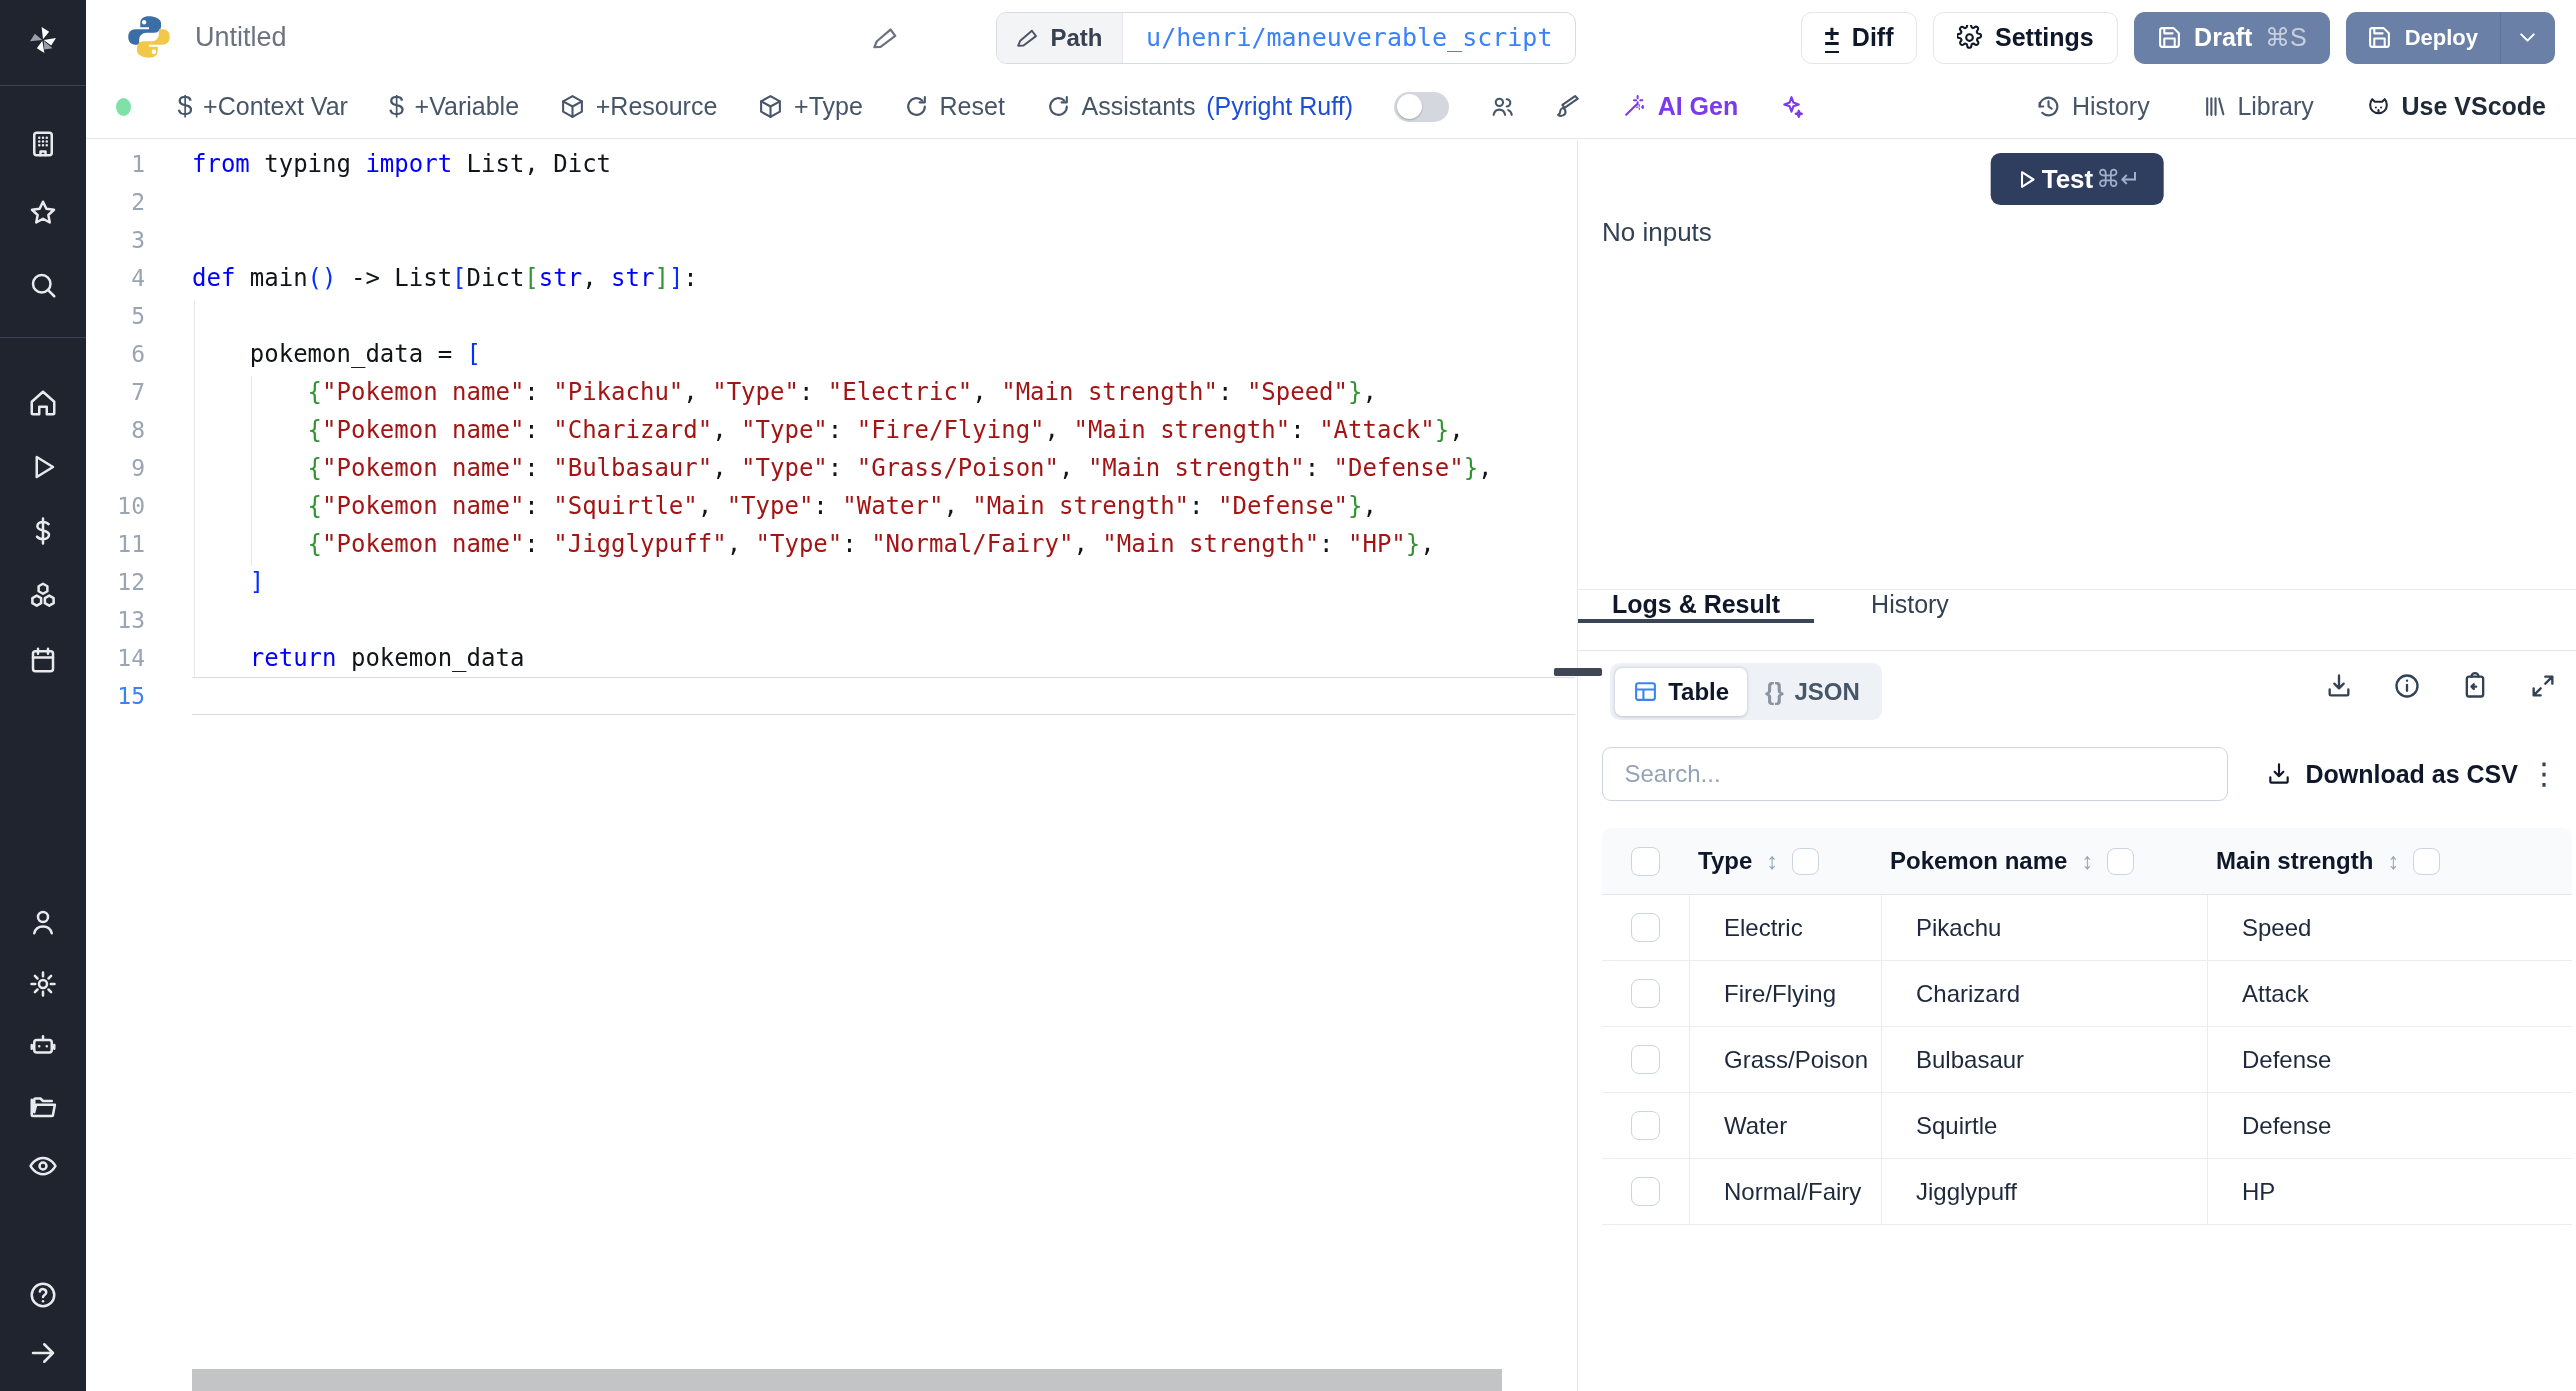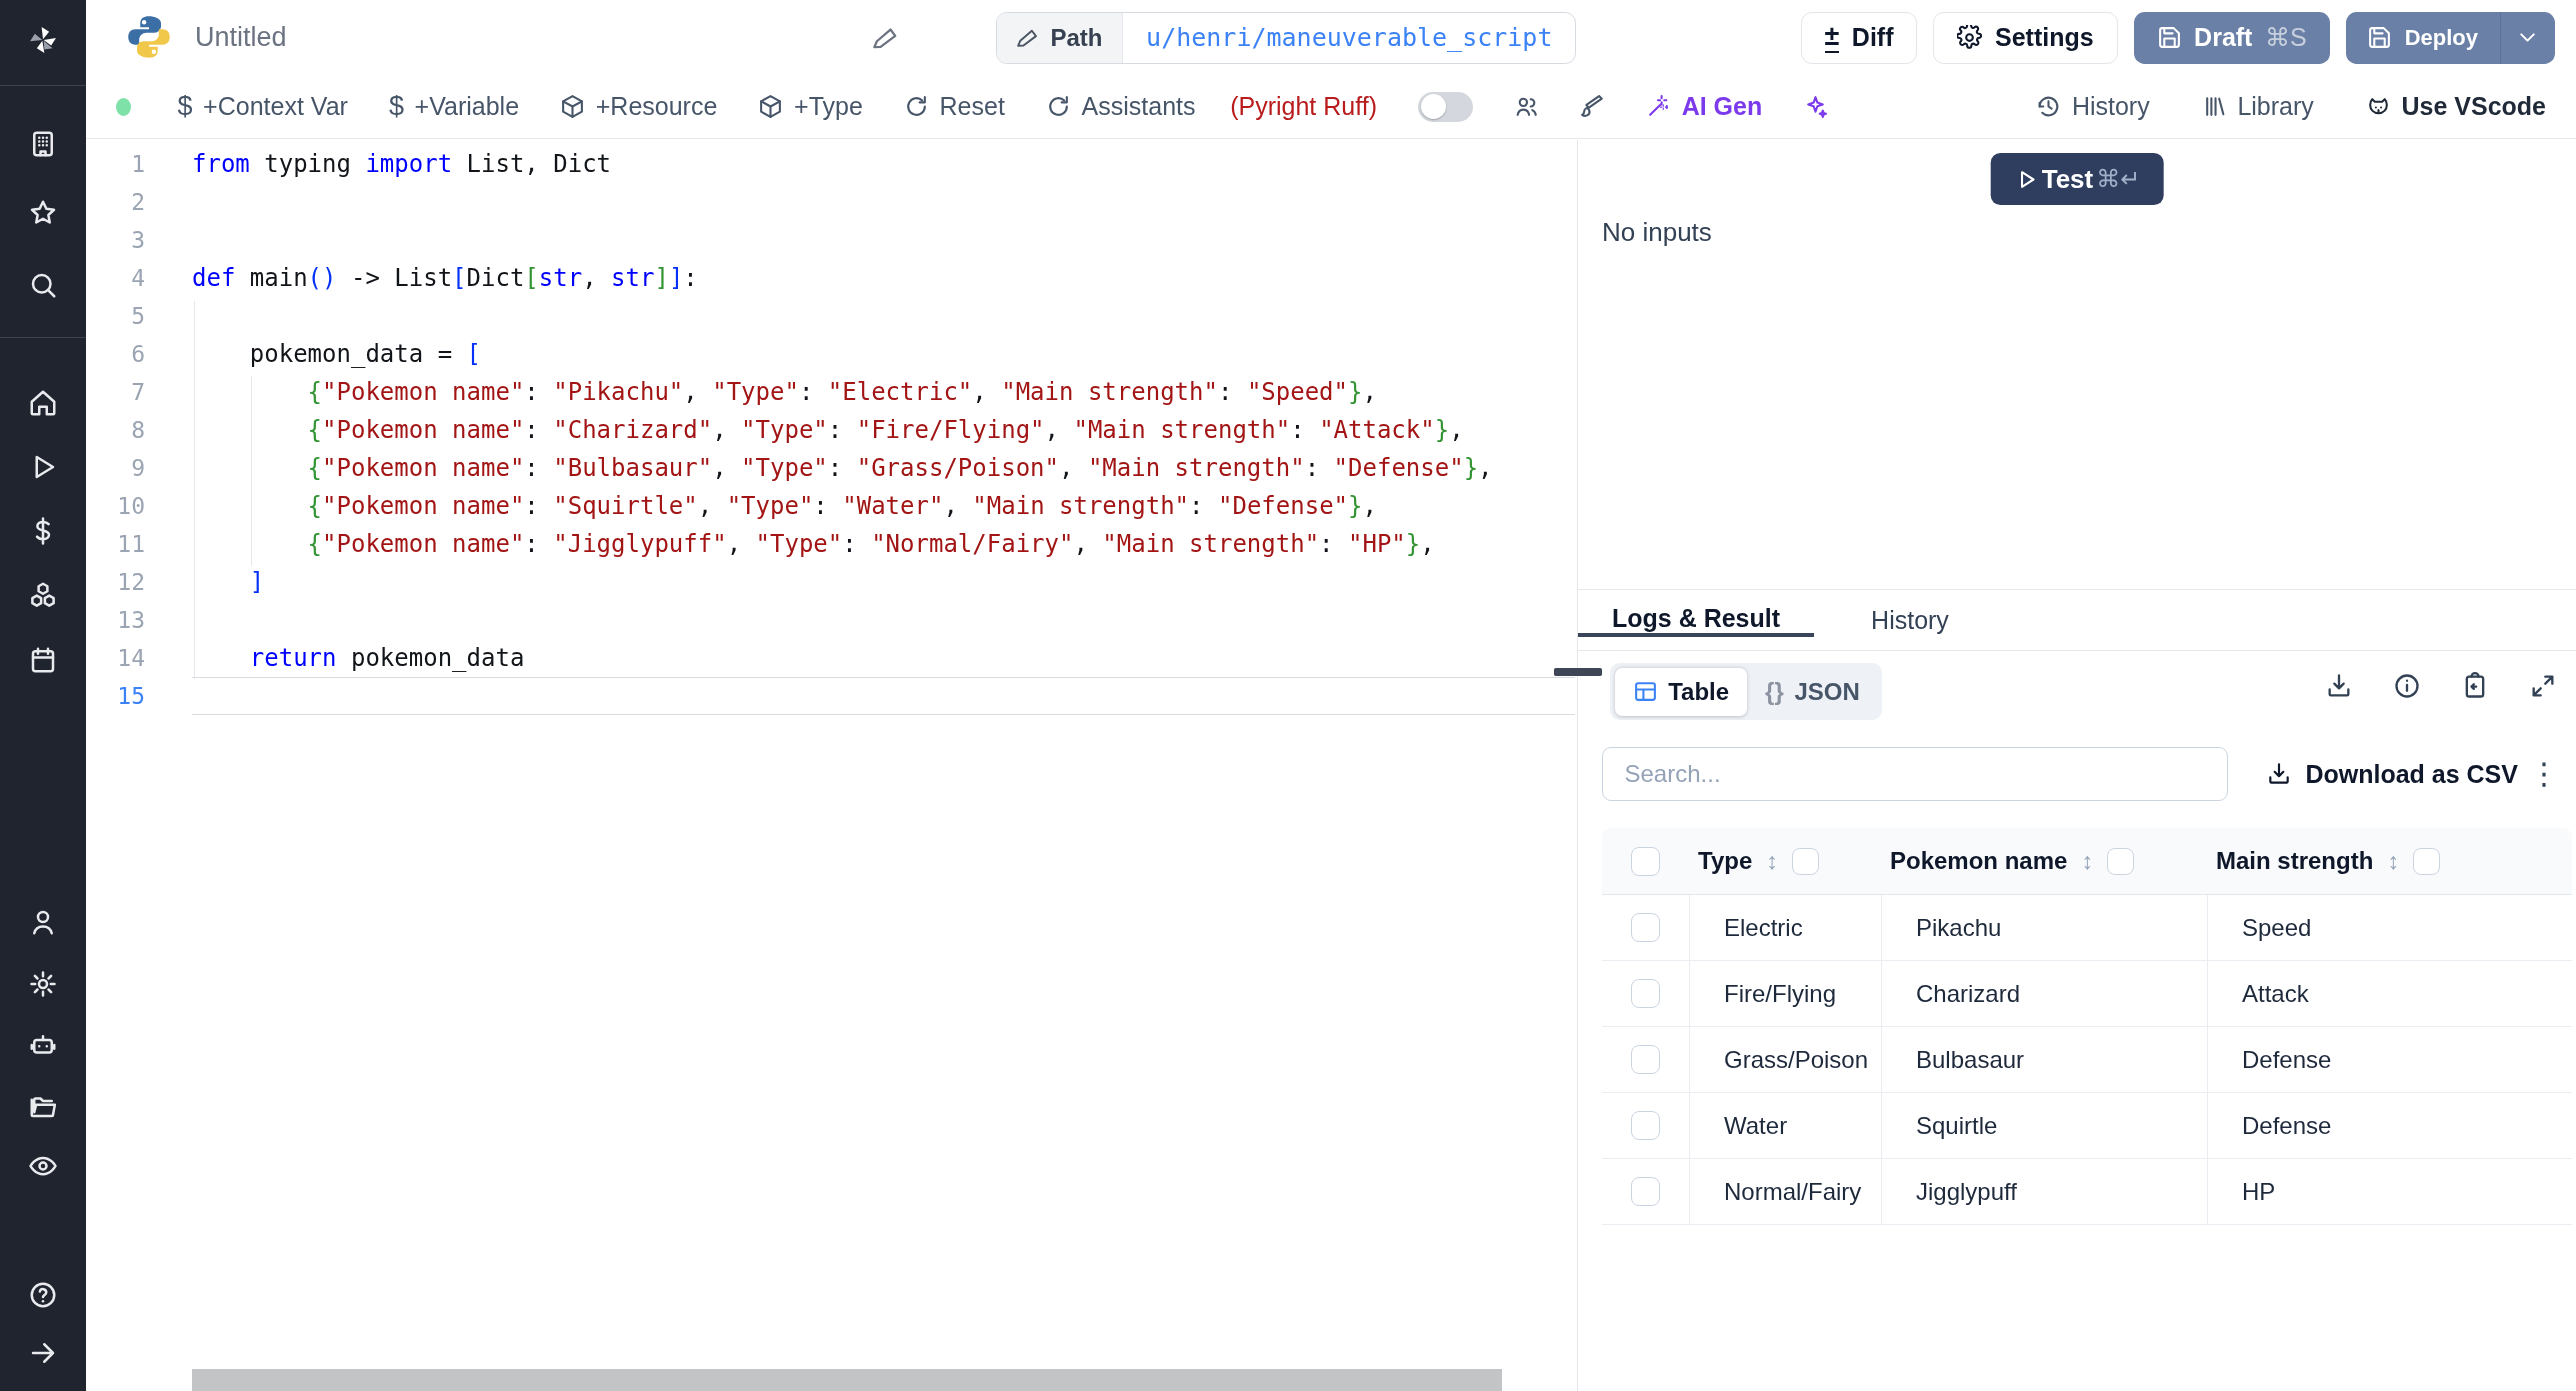--- a/index.html
+++ b/index.html
@@ -36,21 +36,21 @@
   #deploy-caret svg, #deploy-main svg { width:25px; height:25px; stroke:#fff; fill:none; stroke-width:2; stroke-linecap:round; stroke-linejoin:round; }
 
   
   #toolbar { position:absolute; left:86px; top:75px; width:2490px; height:64px; background:#fff; border-bottom:0.9px solid #e5e7eb; display:flex; align-items:center; padding:0 30px; }
   .tb-left { display:flex; align-items:center; gap:41px; }
   .tb-right { margin-left:auto; display:flex; align-items:center; gap:52px; }
   .tb-item { display:flex; align-items:center; gap:10.7px; color:#475569; font-size:25px; cursor:pointer; white-space:nowrap; }
   .tb-item svg { width:25px; height:25px; stroke:currentColor; fill:none; stroke-width:2; stroke-linecap:round; stroke-linejoin:round; }
   .dollar-glyph { font-size:27px; font-weight:500; }
   #status-dot { width:15px; height:18px; border-radius:50%; background:#7ee2a8; margin-right:5.4px; }
-  .assist-detail { color:#b91c1c;margin-left:24px; }
+  .assist-detail { color:#1d4ed8; }
   #ai-toggle { width:55px; height:30px; border-radius:15px; background:#d4d8de; position:relative; cursor:pointer; }
   #ai-toggle .knob { position:absolute; left:2.7px; top:2.7px; width:25px; height:25px; border-radius:50%; background:#fff; box-shadow:0 0.9px 1.8px rgba(0,0,0,.25); }
   .ai-gen { color:#7c3aed; font-weight:600; }
   .ai-gen svg { stroke:#7c3aed; }
   .sparkle { color:#7c3aed; }
 
   
   #editor { position:absolute; left:86px; top:140px; width:1491px; height:1252px; background:#fff; }
   #gutter { position:absolute; left:0; top:5.4px; width:106px; }
   .ln { height:38px; line-height:38px; text-align:right; padding-right:47px; font-family:"DejaVu Sans Mono", monospace; font-size:23px; color:#9aa4b2; }
@@ -64,21 +64,21 @@
   #splitter-handle { position:absolute; left:1554px; top:668px; width:48px; height:8px; background:#3f4756; border-radius:1.8px; z-index:6; }
 
   
   #rightpanel { position:absolute; left:1577px; top:140px; width:999px; height:1252px; background:#fff; border-left:0.9px solid #e5e7eb; }
   #test-btn { position:absolute; left:50%; transform:translateX(-50%); top:13.4px; height:52px; display:flex; align-items:center; gap:3px; padding:8px 23px; background:#2f3e5e; color:#fff; border-radius:9.8px; font-size:26px; font-weight:700; cursor:pointer; }
   #test-btn .shortcut { color:#9fb0c9; font-weight:500; font-size:24px; }
   #test-btn svg { width:25px; height:25px; stroke:#fff; fill:none; stroke-width:2; stroke-linecap:round; stroke-linejoin:round; }
   #no-inputs { position:absolute; left:24px; top:77px; font-size:26px; color:#334155; }
 
   #result-section { position:absolute; left:0; top:449px; width:999px; bottom:0; border-top:0.9px solid #e8eaee; }
-  #tabs { height:61px; border-bottom:0.9px solid #e5e7eb; display:flex; align-items:center; }
+  #tabs { height:61px; border-bottom:0.9px solid #e5e7eb; display:flex; align-items:flex-start; }
   .tab { display:flex; align-items:center; padding:0 34px; font-size:25px; cursor:pointer; }
   .tab.active { font-weight:600; color:#0f172a; border-bottom:4.5px solid #3b4559; }
   .tab.inactive { color:#334155; margin-left:23px; }
 
   #view-row { position:absolute; left:24px; top:73px; display:flex; align-items:center; }
   #segment { display:flex; align-items:center; background:#eef1f5; border-radius:9.8px; padding:4.5px; height:57px;margin-left:8px; }
   .seg-btn { display:flex; align-items:center; gap:10.7px; padding:0 18px; height:48px; border-radius:7.2px; font-size:24px; font-weight:600; cursor:pointer; }
   .seg-btn.active { background:#fff; color:#0f172a; box-shadow:0 0.9px 3.6px rgba(15,23,42,.22); }
   .seg-btn.inactive { color:#475569; }
   .seg-btn svg { width:25px; height:25px; stroke:#3b82f6; fill:none; stroke-width:2; stroke-linejoin:round; }

